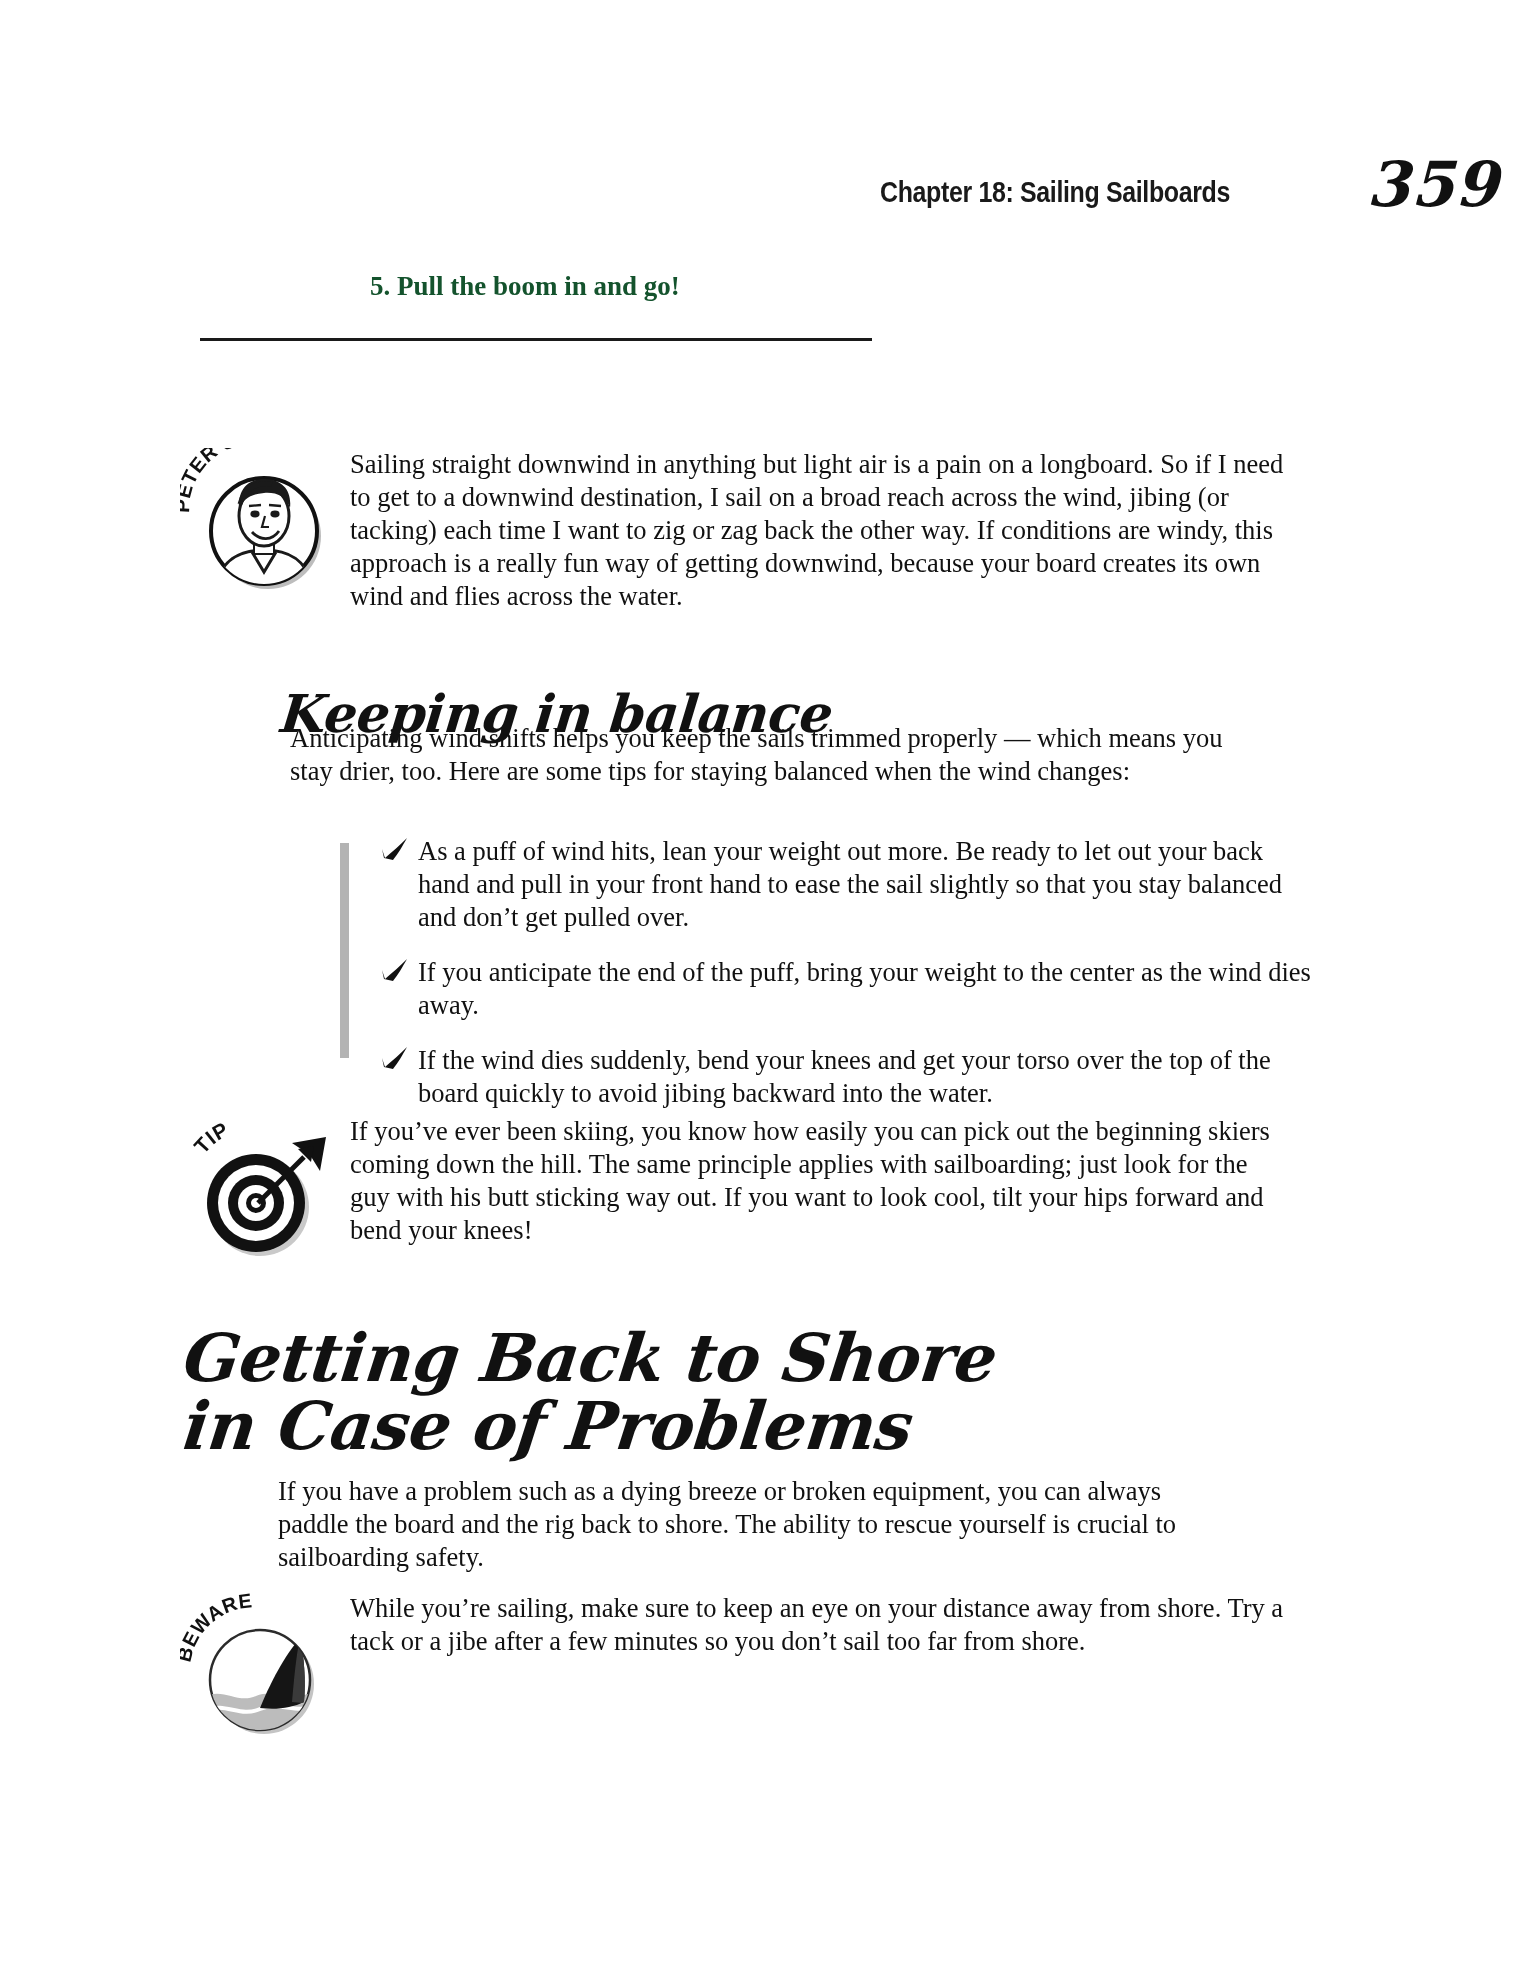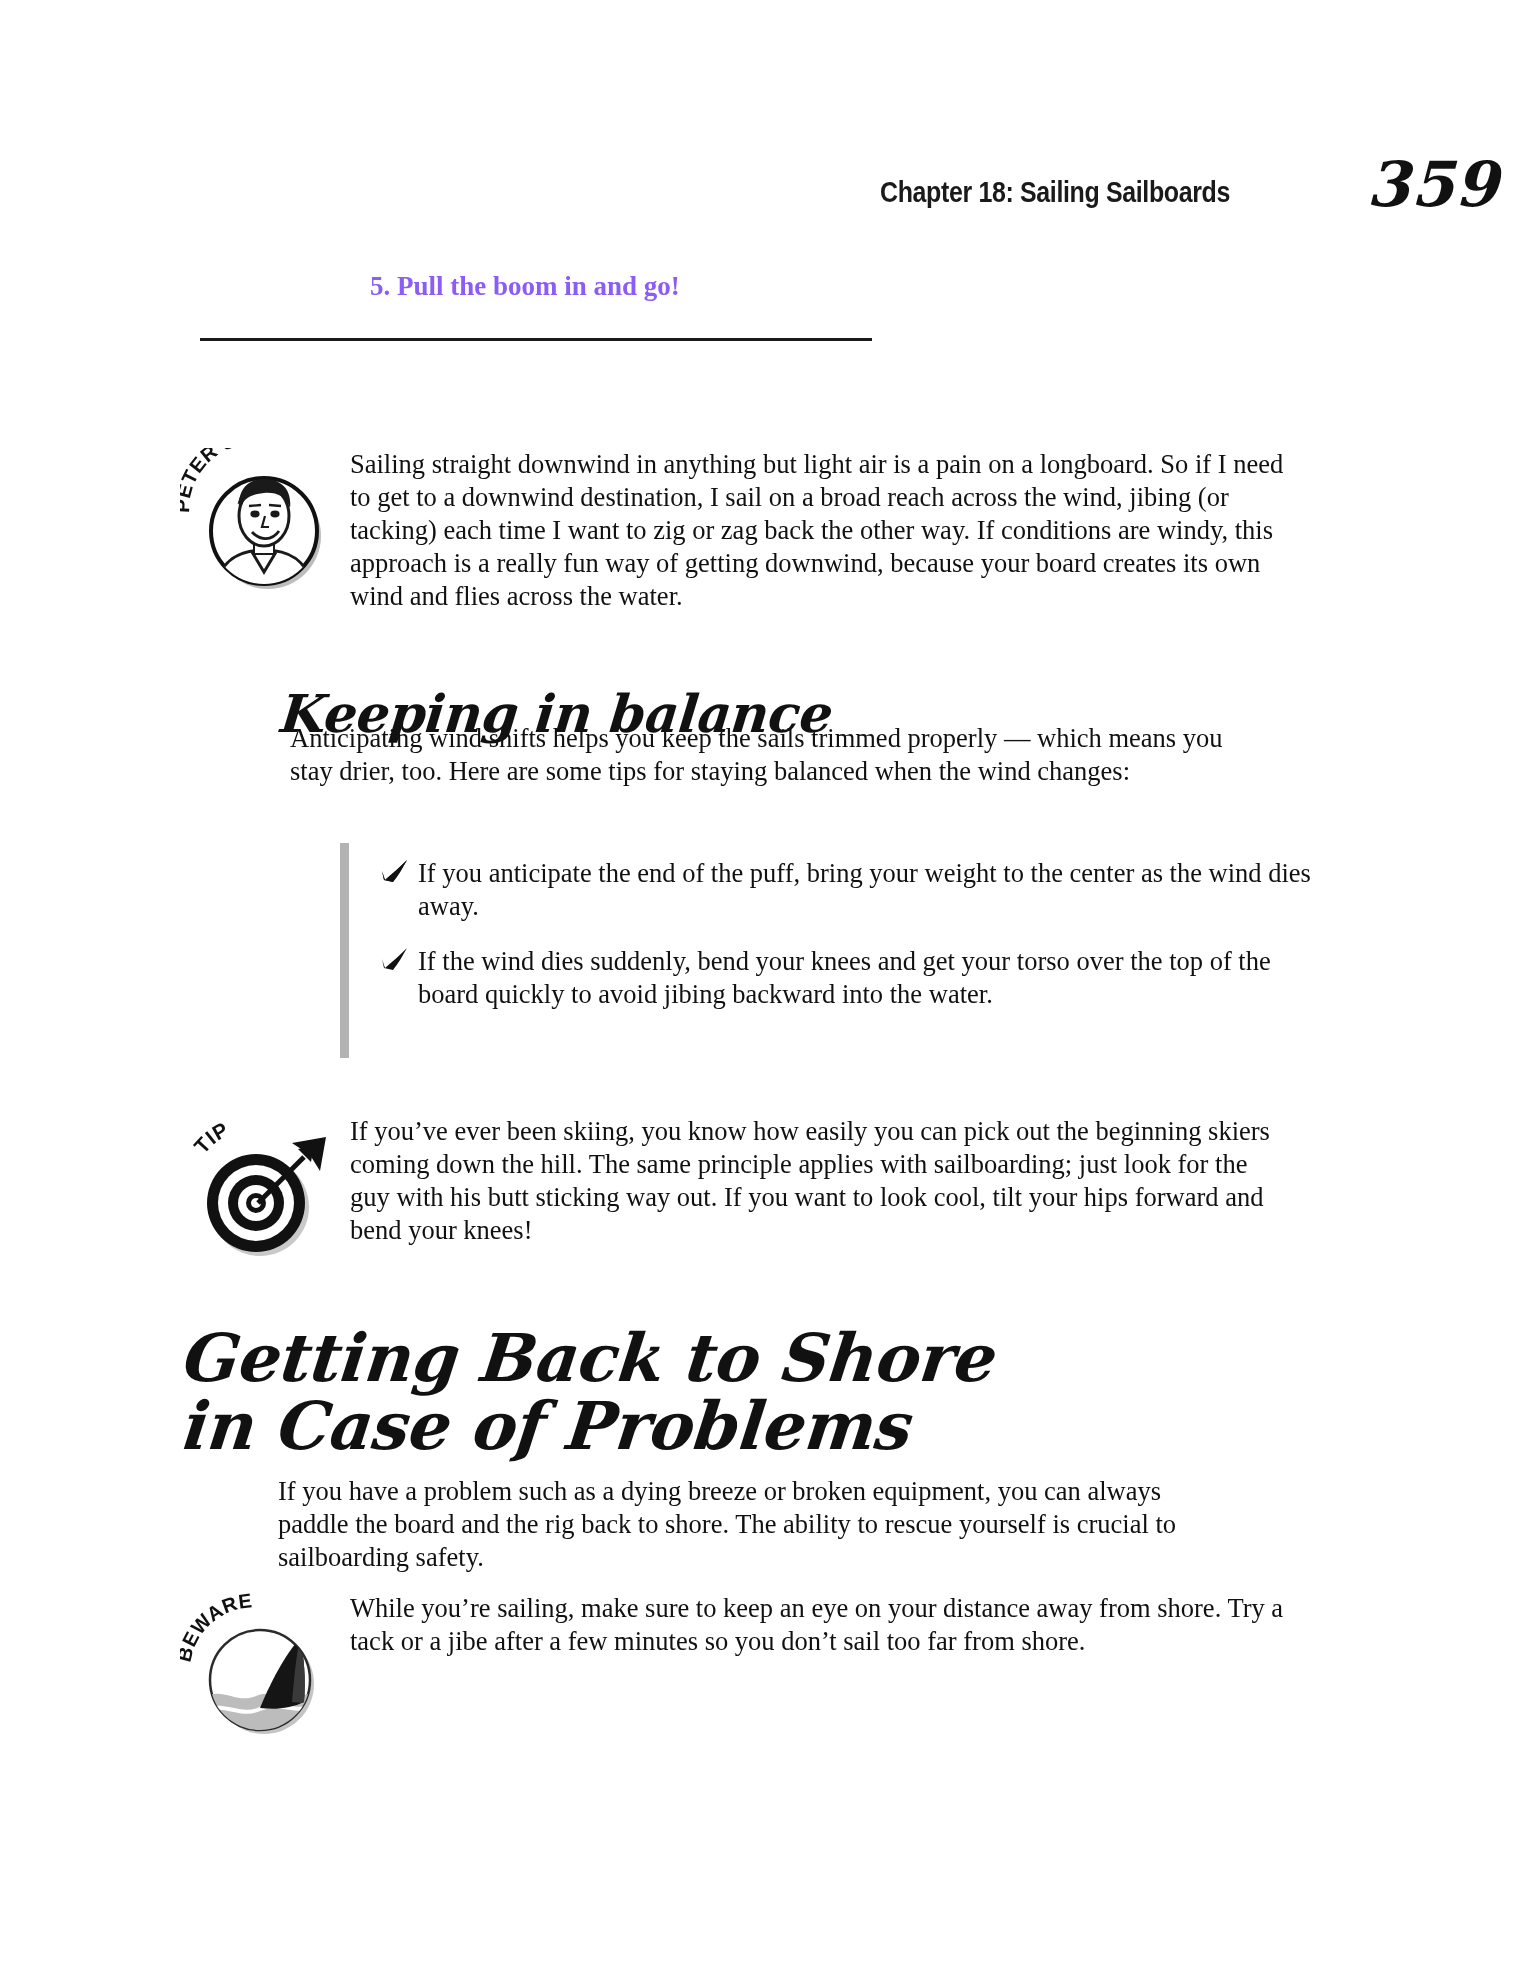--- a/index.html
+++ b/index.html
@@ -91,21 +91,21 @@
     top: 0px;
     width: 900px;
   }
   .step-title {
     font-family: "Liberation Serif", serif;
     font-weight: bold;
     font-size: 27px;
     line-height: 33px;
     text-indent: -38px;
     padding-left: 38px;
-    color: #8b5cf6;
+    color: #14532d;
   }
   .step-para {
     margin-top: 18px;
     padding-left: 32px;
     width: 870px;
   }
 
   
   .callout {
     position: absolute;
@@ -258,20 +258,21 @@
 
     <div class="bullet-list" style="top:565px;">
       <div class="bullet-rule" style="height:215px;"></div>
       <ul class="bullet-items">
         <li class="bullet-item">
           <span class="bullet-marker">
             <svg viewBox="0 0 30 28" width="30" height="28" xmlns="http://www.w3.org/2000/svg">
               <path d="M 27,2 C 20,9 12,16 5,22 L 2,13 L 4,22 L 13,24 C 18,18 23,9 27,2 Z" fill="#111111"></path>
             </svg>
           </span>
+          <span class="body-text">As a puff of wind hits, lean your weight out more. Be ready to let out your back hand and pull in your front hand to ease the sail slightly so that you stay balanced and don’t get pulled over.</span>
         </li>
         <li class="bullet-item">
           <span class="bullet-marker">
             <svg viewBox="0 0 30 28" width="30" height="28" xmlns="http://www.w3.org/2000/svg">
               <path d="M 27,2 C 20,9 12,16 5,22 L 2,13 L 4,22 L 13,24 C 18,18 23,9 27,2 Z" fill="#111111"></path>
             </svg>
           </span>
           <span class="body-text">If you anticipate the end of the puff, bring your weight to the center as the wind dies away.</span>
         </li>
         <li class="bullet-item">

